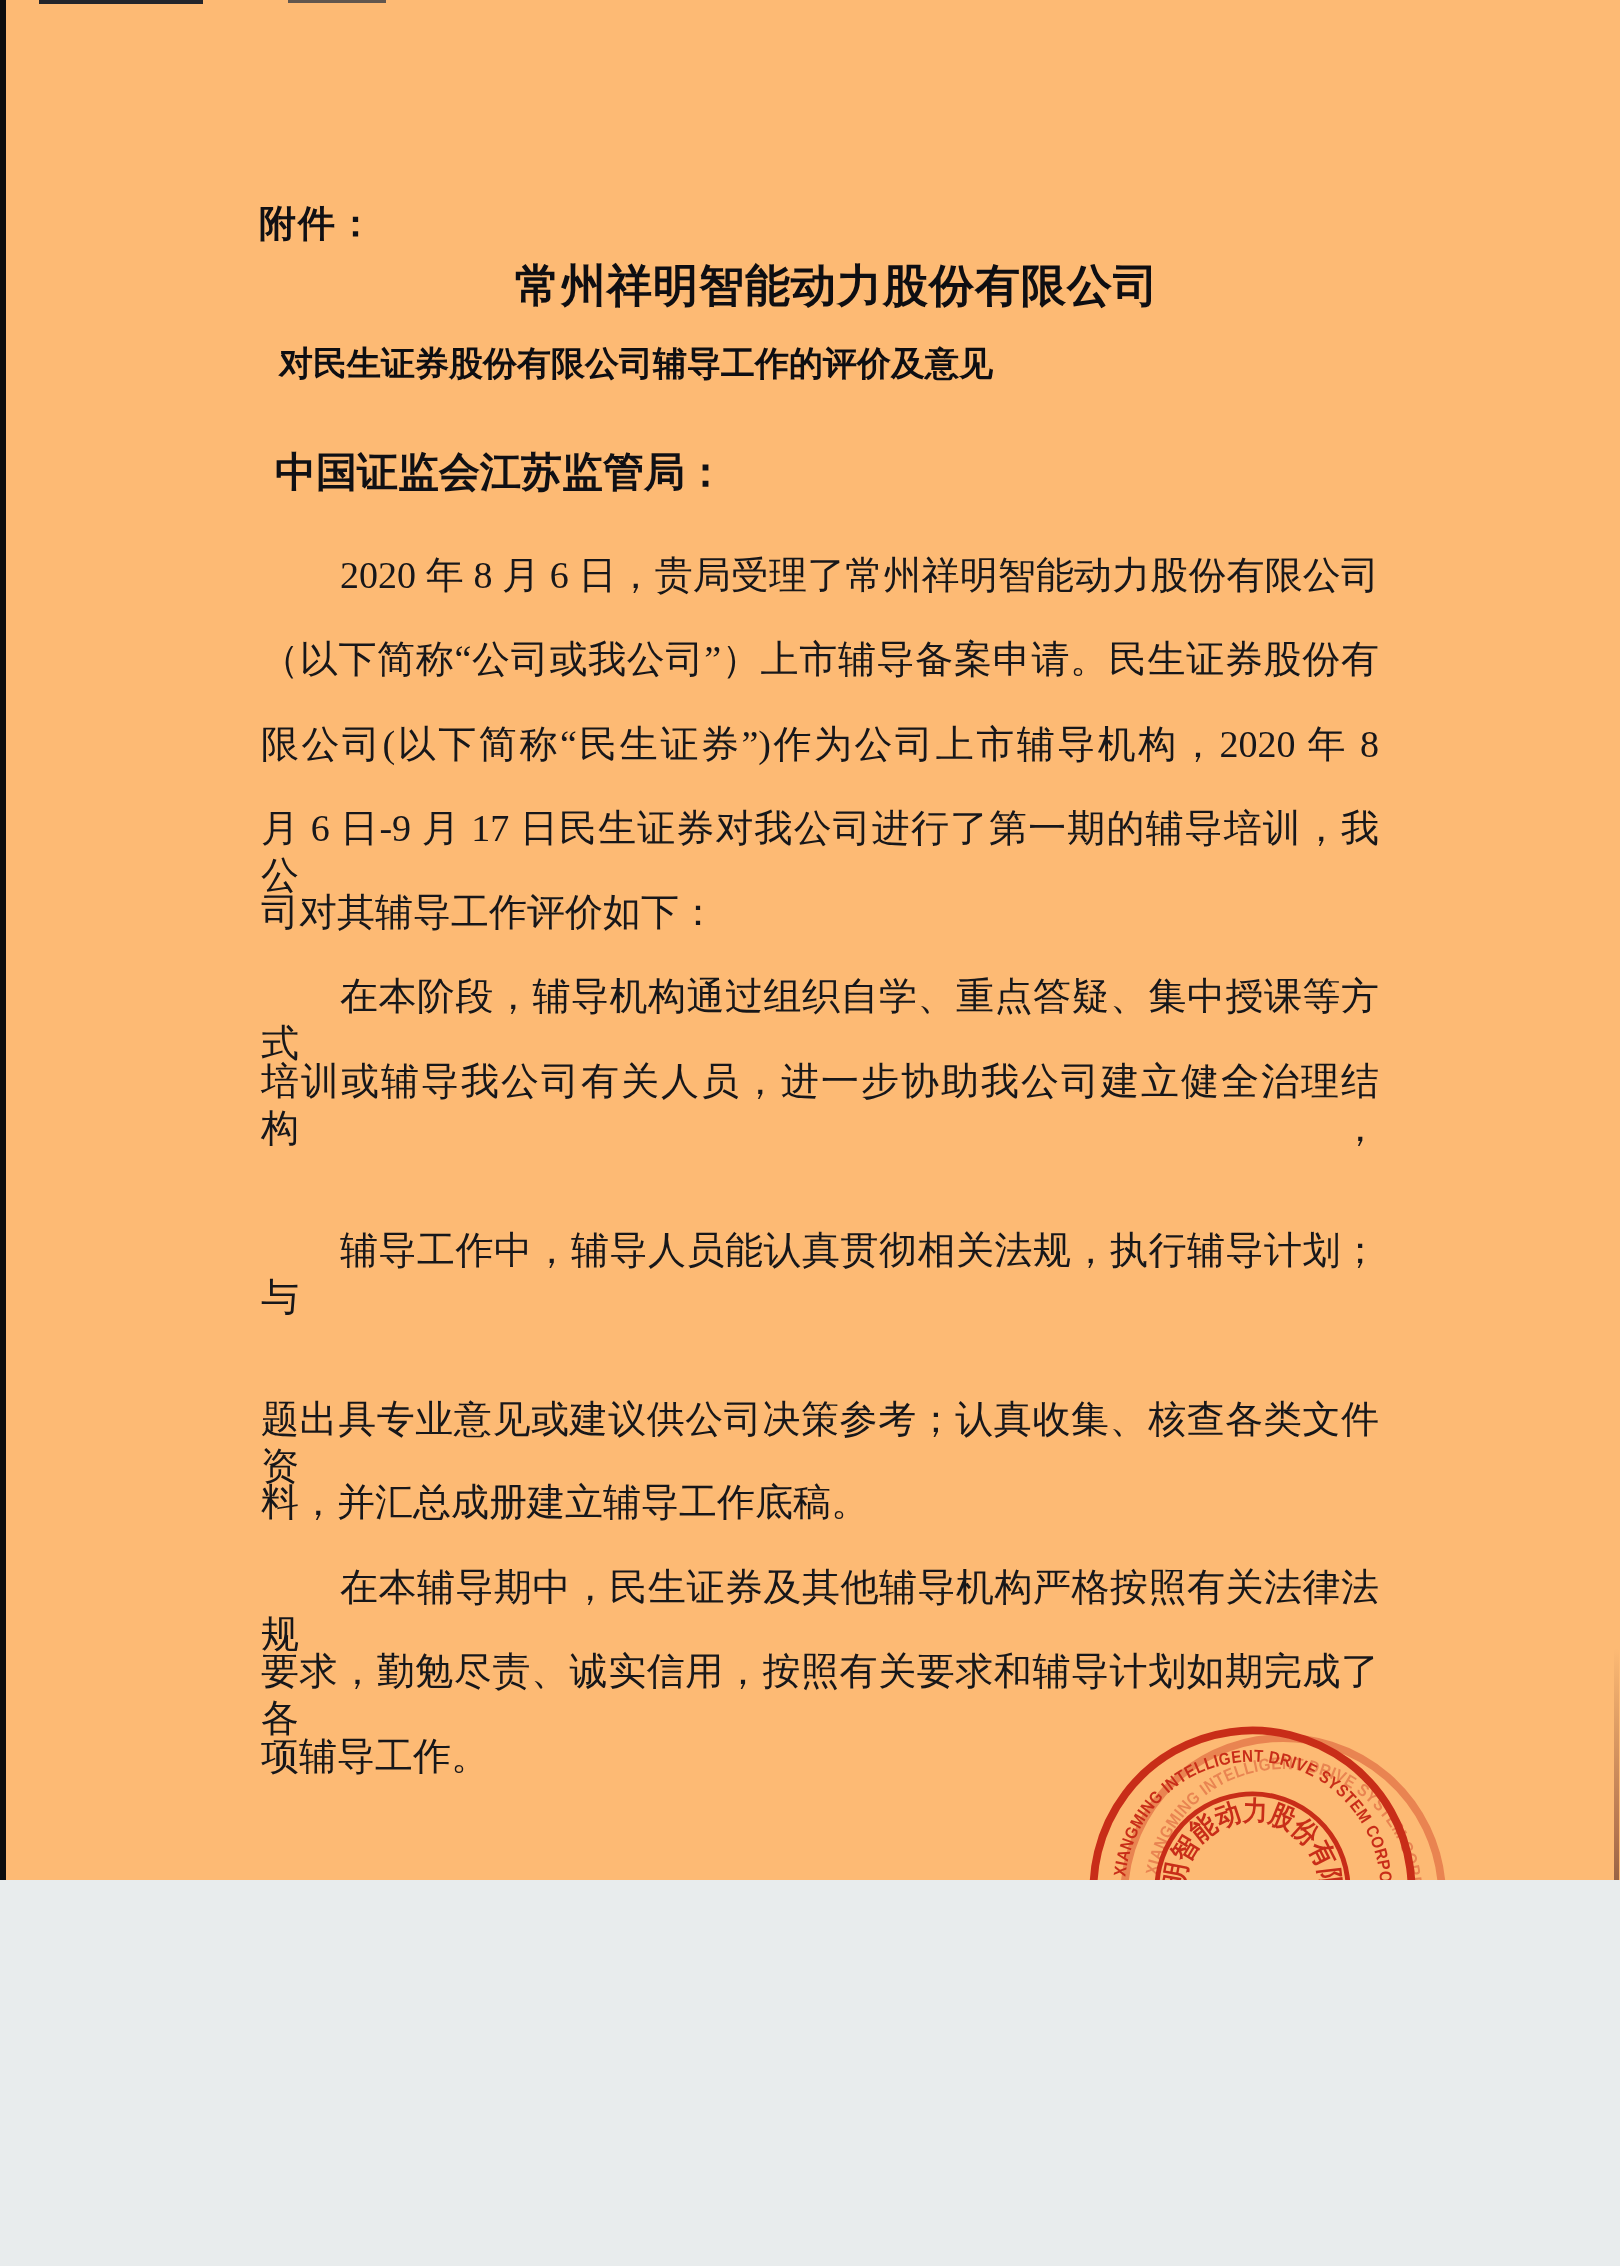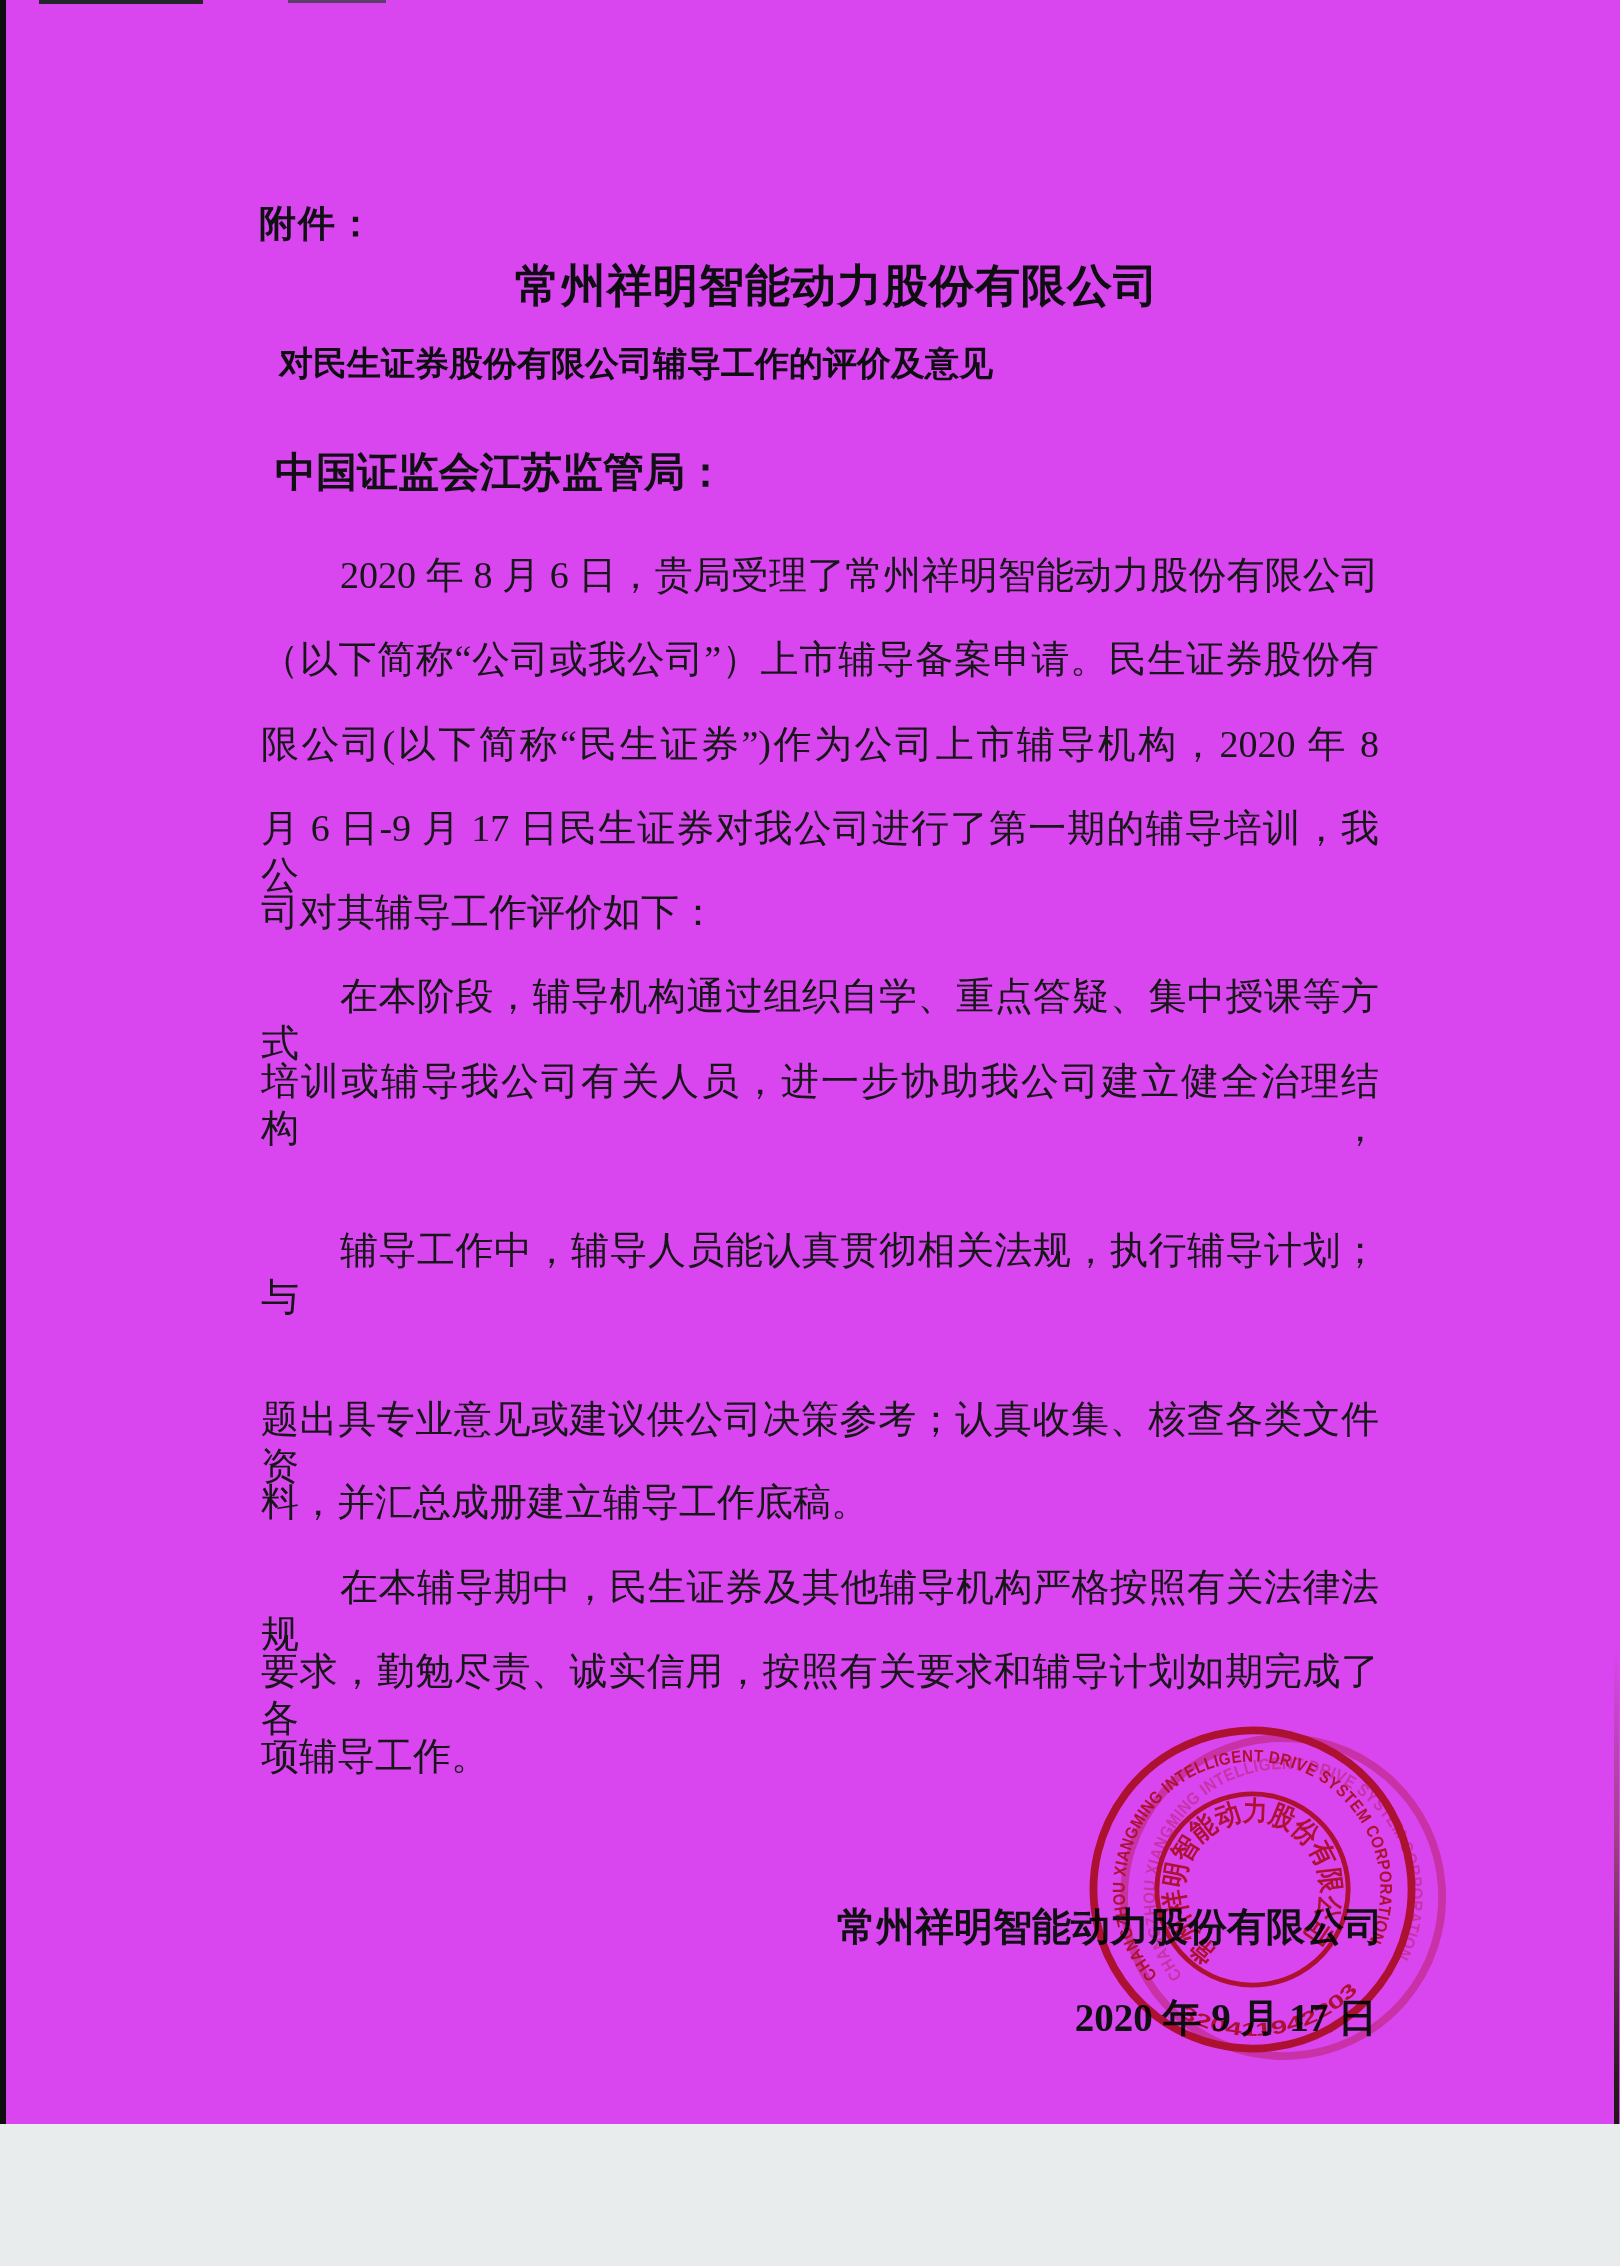--- a/index.html
+++ b/index.html
@@ -1,19 +1,19 @@
 <!DOCTYPE html>
 <html><head>
 <meta charset="utf-8">
 <style>
   html,body{margin:0;padding:0;background:#e8eced;}
   .page{
     position:relative;
-    width:1621px;height:2124px;
-    background:#d946ef;
+    width:1621px;height:1880px;
+    background:#fdba74;
     overflow:hidden;
     font-family:"Liberation Serif","DejaVu Serif",serif;
     color:#17171a;
   }
   
   .edge-left{position:absolute;left:0;top:0;width:5.9px;height:2131px;background:#0e0e0e;}
   .edge-top-a{position:absolute;left:39px;top:0;width:164px;height:3.9px;background:#23252b;}
   .edge-top-b{position:absolute;left:288px;top:0;width:98px;height:2.9px;background:#3a3d45;opacity:.8;}
   .edge-right{position:absolute;left:1614px;top:1648px;width:4.9px;height:618px;
     background:linear-gradient(180deg,rgba(120,60,50,0),rgba(120,60,50,.55) 30%,#241a16 70%,#0c0c0c);}

